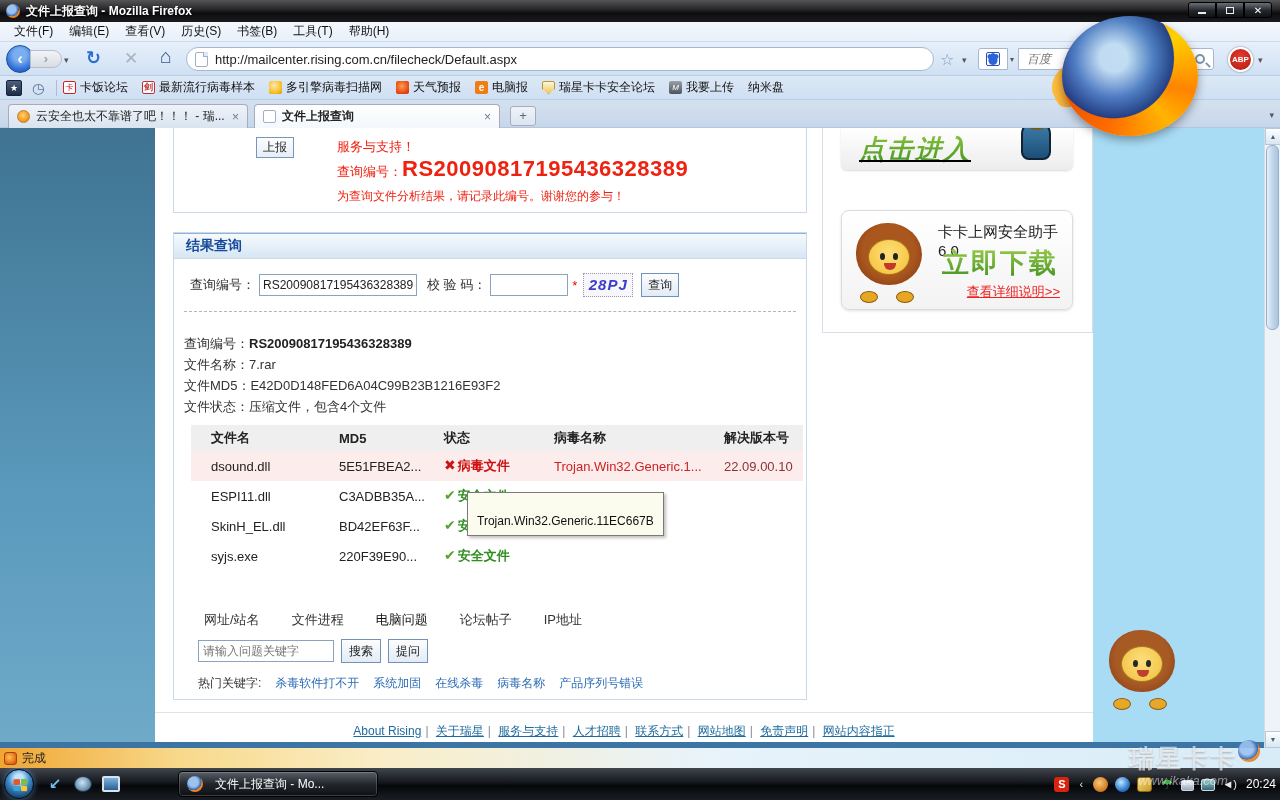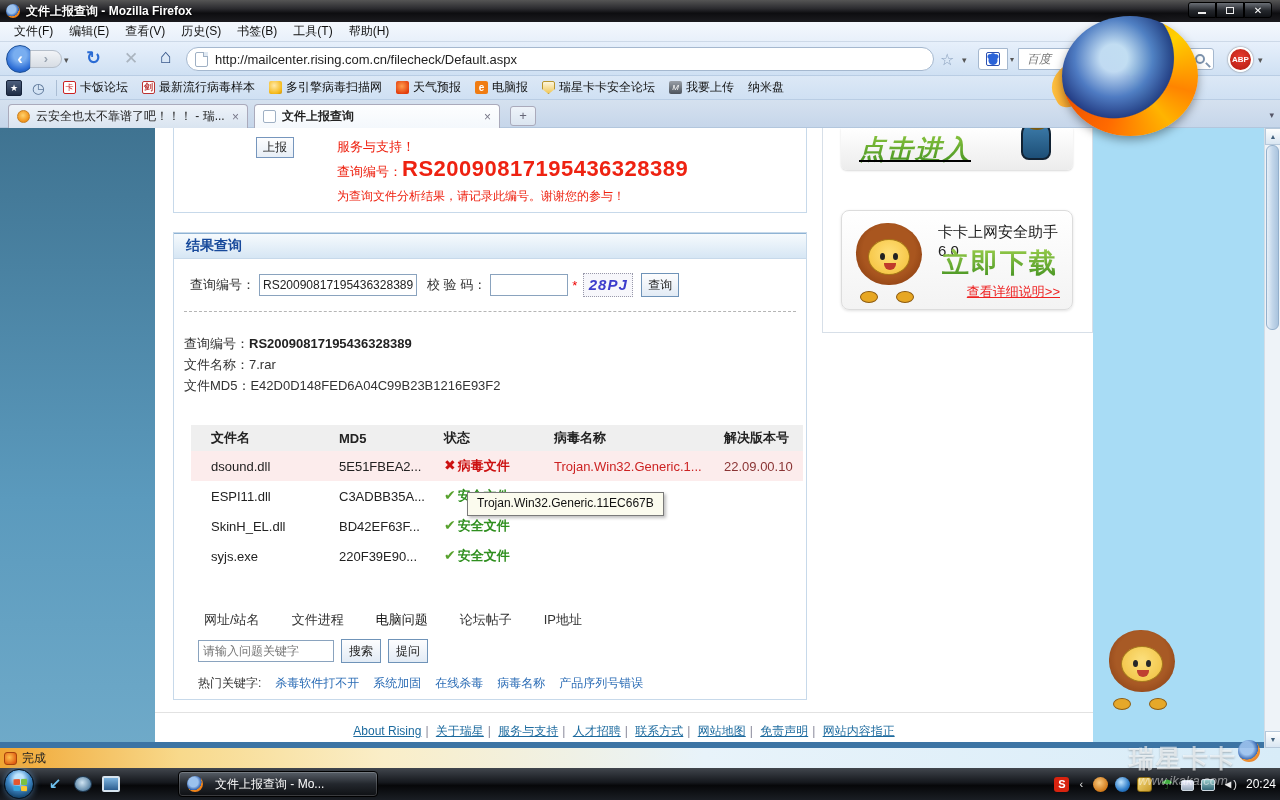--- a/index.html
+++ b/index.html
@@ -151,21 +151,21 @@
   .vhead { height:26px; background:#efefef; font-weight:bold; color:#222; }
   .vdata { height:30px; color:#222; }
   .vdata.virus { background:#fcecec; }
   .st-virus { color:#cc1111; font-weight:bold; }
   .st-safe { color:#2f8f1f; font-weight:bold; }
   .mark-virus { color:#cc1111; font-size:14px; margin-right:2px; }
   .mark-safe { color:#57a12d; font-size:14px; margin-right:2px; }
   .vname { color:#cc2222; }
   .vver { color:#8a3434; }
 
-  .tooltip { position:absolute; left:467px; top:364px; height:24px; padding:3px 9px; background:#fbfbee;
+  .tooltip { position:absolute; left:467px; top:364px; height:24px; padding:21px 9px; background:#fbfbee;
     border:1px solid #7a7a7a; box-shadow:2px 2px 3px rgba(0,0,0,.25); font-size:12px; color:#111; white-space:nowrap; z-index:5; }
 
   .helptabs { position:absolute; left:30px; top:378px; display:flex; gap:32px; }
   .helptabs span { font-size:13px; color:#333; }
   .helptabs span.active { font-weight:normal; color:#111; }
   .hsearch { position:absolute; left:24px; top:406px; display:flex; align-items:center; }
   .hsearch input { width:136px; height:22px; border:1px solid #8aa3be; font-size:12px; padding:0 4px; color:#555; }
   .hbtn { margin-left:7px; height:24px; padding:0 7px; font-size:12px; background:linear-gradient(#fdfdfe,#e2ebf5);
     border:1px solid #6f93b8; line-height:22px; color:#222; }
   .hotrow { position:absolute; left:24px; top:442px; font-size:12px; color:#333; display:flex; gap:14px; align-items:center; }
@@ -401,20 +401,21 @@
       <span class="req">*</span>
       <div class="captcha">28PJ</div>
       <div class="qbtn">查询</div>
     </div>
     <div class="dashsep"></div>
 
     <div class="finfo">
       <div class="row first"><span>查询编号：</span><b>RS20090817195436328389</b></div>
       <div class="row"><span>文件名称：</span><span>7.rar</span></div>
       <div class="row"><span>文件MD5：</span><span>E42D0D148FED6A04C99B23B1216E93F2</span></div>
+      <div class="row"><span>文件状态：</span><span>压缩文件，包含4个文件</span></div>
     </div>
 
     <div class="vtable">
       <div class="vrow vhead">
         <span>文件名</span>
         <span>MD5</span>
         <span>状态</span>
         <span>病毒名称</span>
         <span>解决版本号</span>
       </div>

